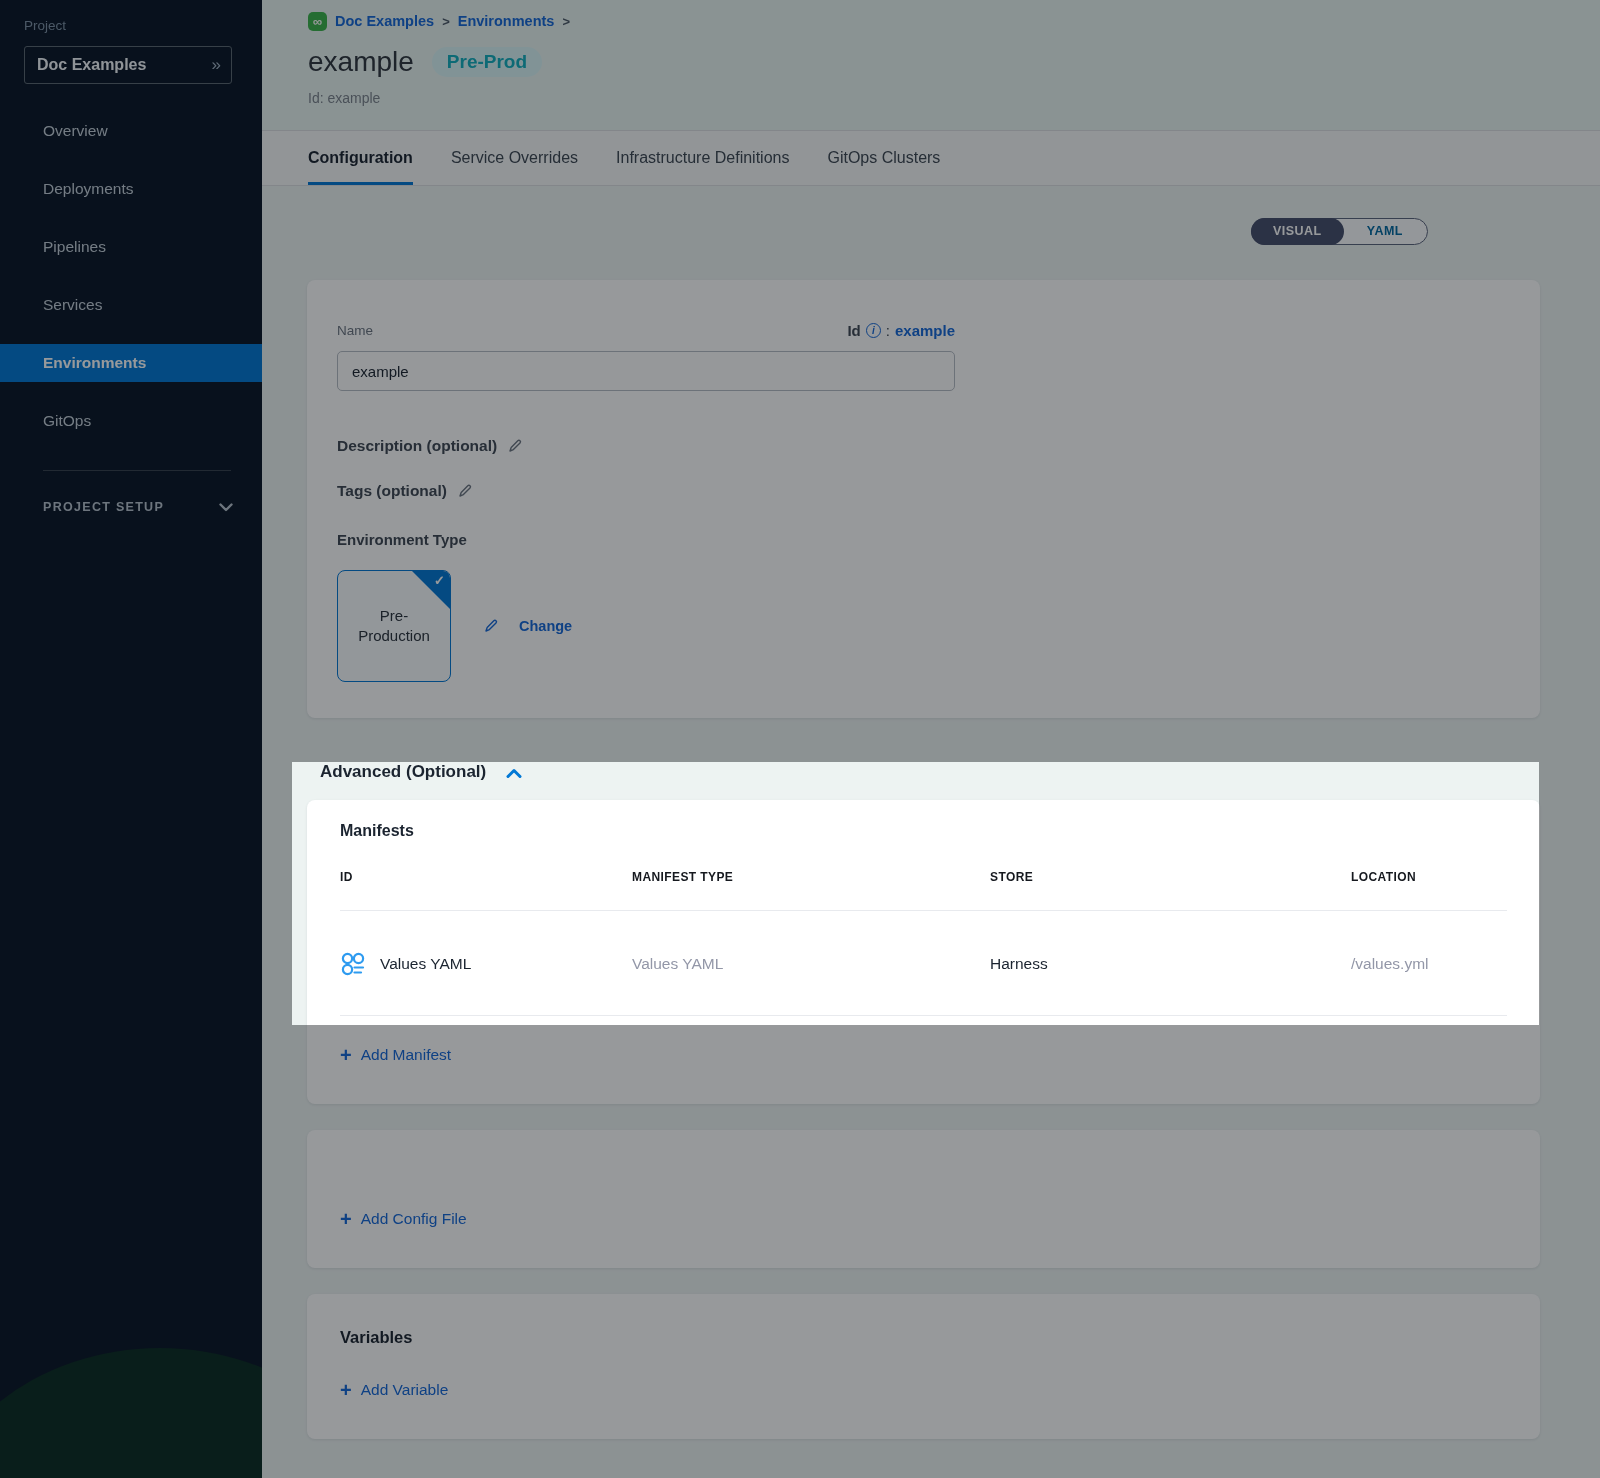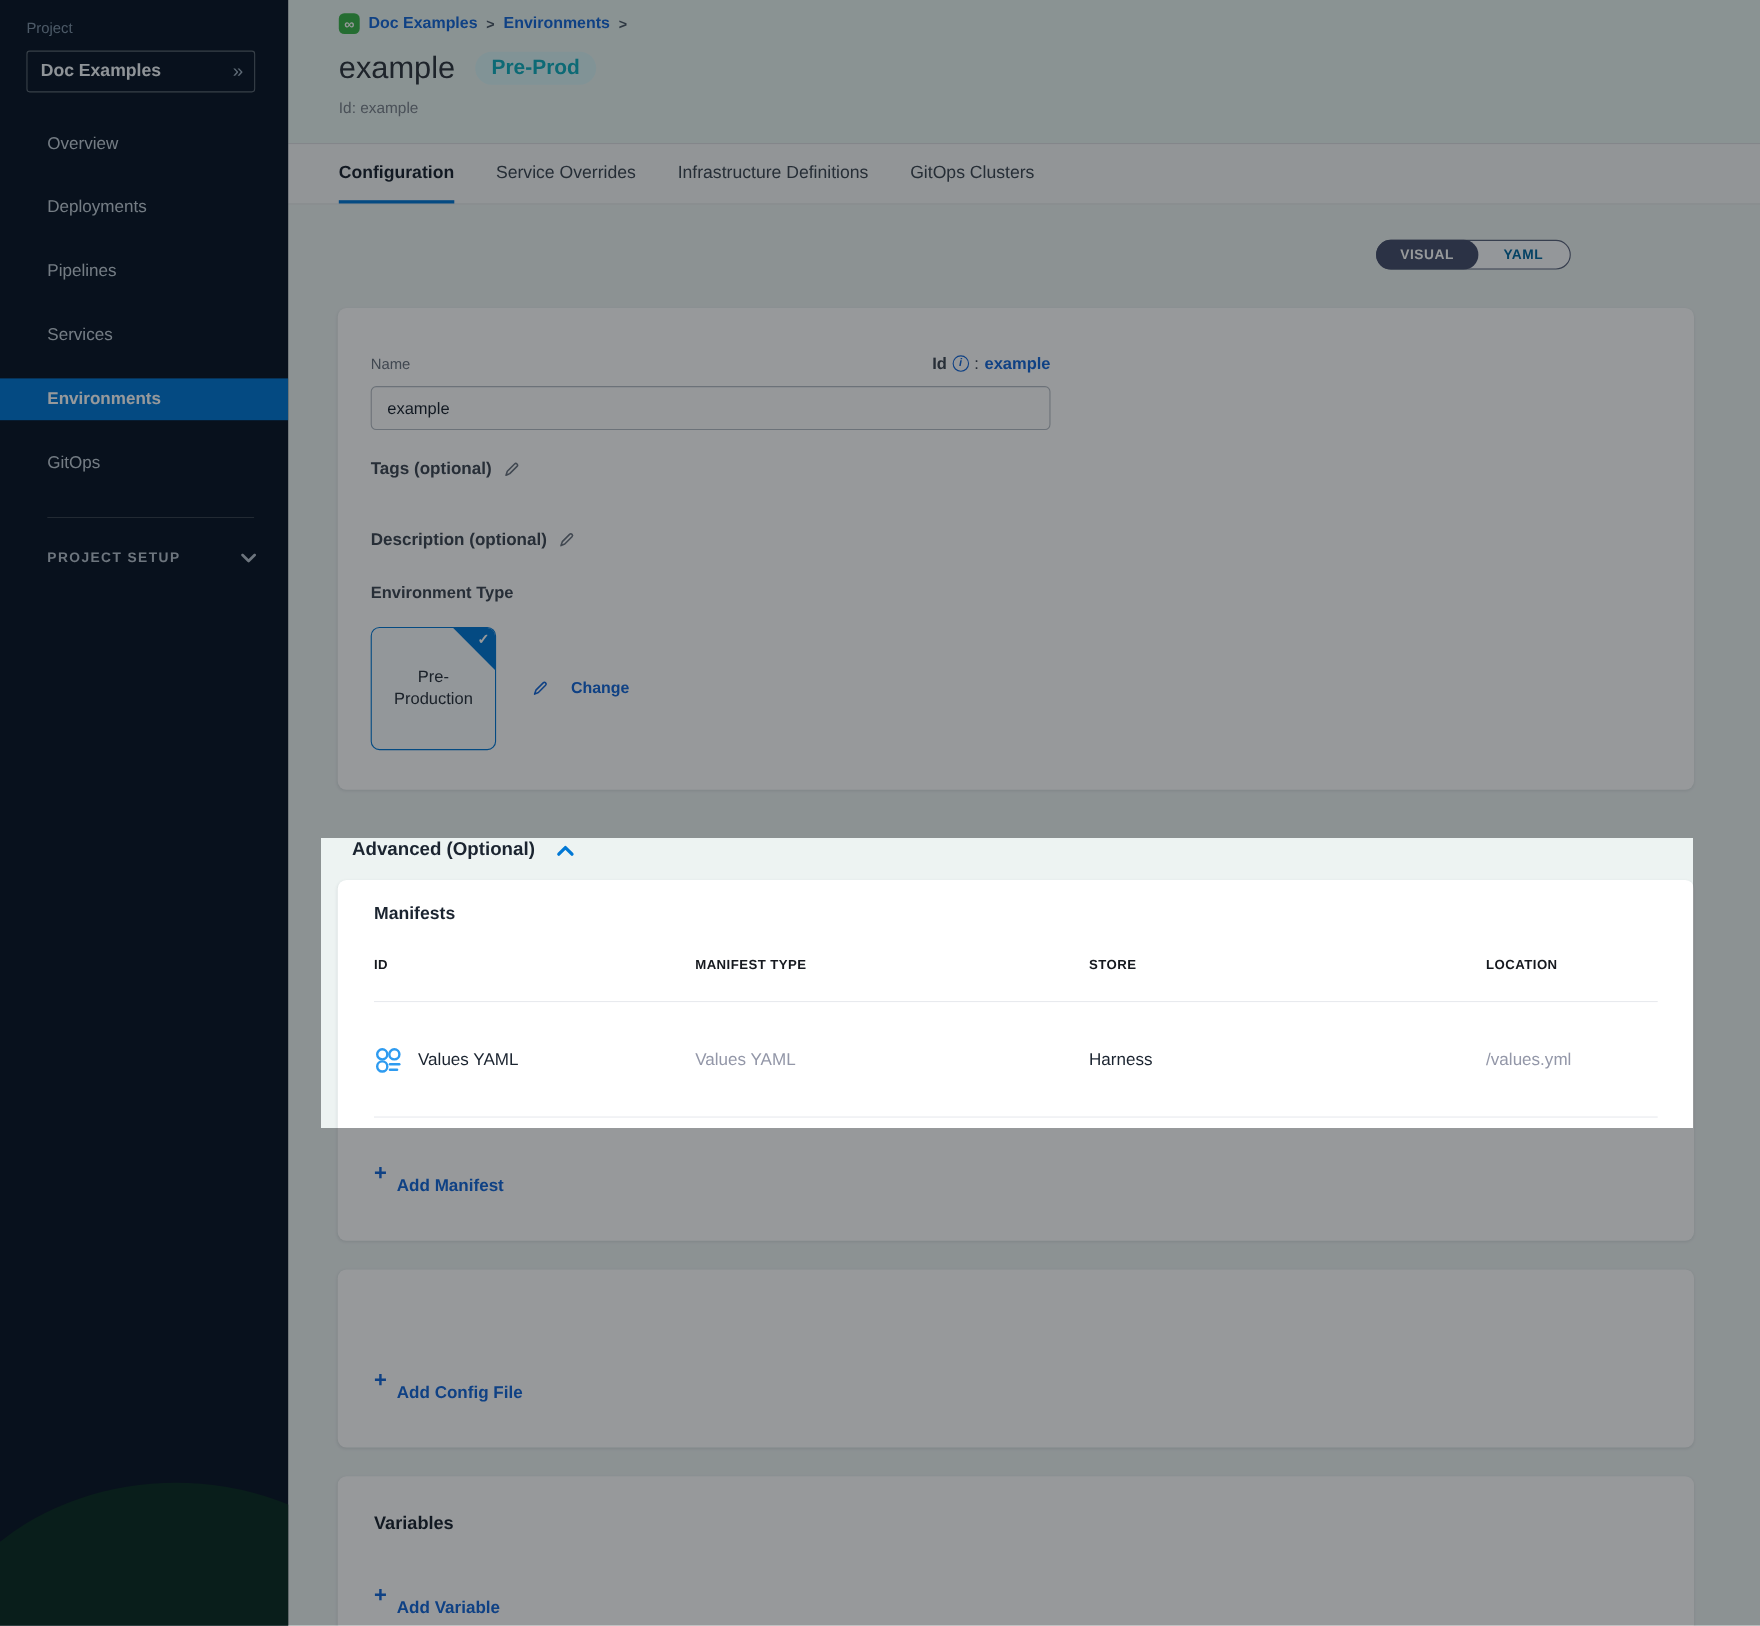--- a/index.html
+++ b/index.html
@@ -133,21 +133,21 @@
   .trow {
     display:grid; grid-template-columns:292px 358px 361px auto; align-items:center;
     padding:40px 0 38px 0; cursor:pointer;
   }
   .cell { font-size:15.5px; }
   .cell.dark { color:#1b2430; }
   .cell.muted { color:#9397a8; }
   .id-cell { display:flex; align-items:center; gap:14px; color:#1b2430; }
   .add-link { margin-top:30px; display:flex; align-items:center; gap:9px; cursor:pointer; width:max-content; }
   .add-link .plus { font-size:20px; font-weight:bold; color:#1668d8; line-height:18px; }
-  .add-link .altext { font-size:15.5px; font-weight:bold; color:#1668d8;margin-top:24px; }
+  .add-link .altext { font-size:15.5px; font-weight:normal; color:#1668d8; }
   .config-card { margin-top:26px; padding:38px 33px 40px 33px; }
   .variables-card { margin-top:26px; padding:34px 33px 40px 33px; }
   .sec-title { font-size:16.5px; font-weight:bold; color:#1b2430; }
   .config-card .add-link { margin-top:42px; }
   .variables-card .add-link { margin-top:34px; }
   
   .dim-overlay { position:absolute; inset:0; z-index:50; pointer-events:none; overflow:hidden; }
   .spotlight {
     position:absolute; left:292px; top:762px; width:1247px; height:263px;
     box-shadow:0 0 0 4000px rgba(8,11,16,0.42);
@@ -219,28 +219,28 @@
         <label class="field-label">Name</label>
         <div class="id-chip">
           <span class="idw">Id</span>
           <span class="info-i">i</span>
           <span class="colon">:</span>
           <a class="idv">example</a>
         </div>
       </div>
       <input class="name-input" value="example" style="">
 
-      <div class="opt-row tags">
-        <span>Tags (optional)</span>
+      <div class="opt-row desc">
+        <span>Description (optional)</span>
         <svg width="16" height="16" viewBox="0 0 16 16">
           <path d="M3 13 L4.2 9.4 L10.8 2.8 a1.5 1.5 0 0 1 2.2 2.2 L6.4 11.6 Z" fill="none" stroke="#6b7480" stroke-width="1.4" stroke-linejoin="round"></path>
         </svg>
       </div>
-      <div class="opt-row desc">
-        <span>Description (optional)</span>
+      <div class="opt-row tags">
+        <span>Tags (optional)</span>
         <svg width="16" height="16" viewBox="0 0 16 16">
           <path d="M3 13 L4.2 9.4 L10.8 2.8 a1.5 1.5 0 0 1 2.2 2.2 L6.4 11.6 Z" fill="none" stroke="#6b7480" stroke-width="1.4" stroke-linejoin="round"></path>
         </svg>
       </div>
 
       <div class="envtype-label">Environment Type</div>
       <div class="envtype-row">
         <div class="env-card">
           <span class="env-corner"></span>
           <span class="env-check">✓</span>

